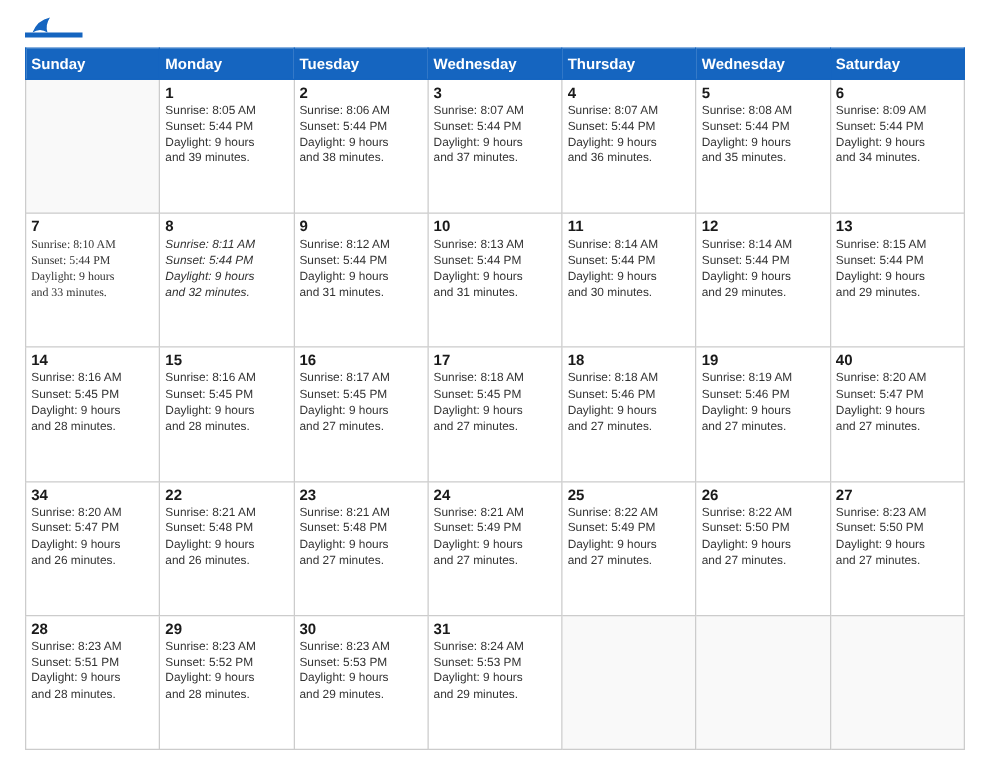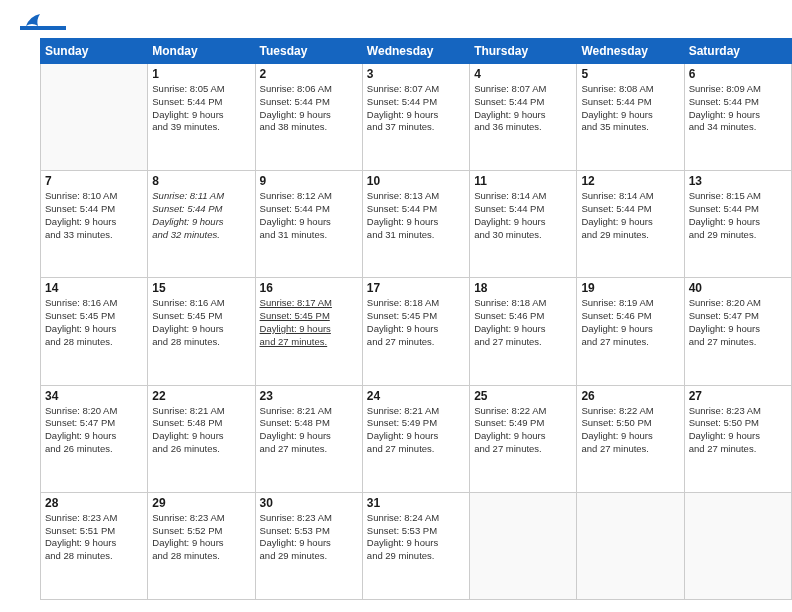--- a/index.html
+++ b/index.html
@@ -50,21 +50,20 @@
     .location {
       font-size: 13px;
       color: #444;
     }
     .calendar {
       flex: 1;
       border: 1px solid #ccc;
       border-collapse: collapse;
       width: 100%;
       table-layout: fixed;
-      margin-left: 20px;
     }
     .calendar th {
       background: #1565c0;
       color: #fff;
       font-size: 12px;
       font-weight: bold;
       padding: 5px 4px;
       text-align: left;
       border: 1px solid #1565c0;
     }
@@ -167,21 +166,21 @@
             <span class="day-num">6</span>
             <div class="day-info" style="white-space: pre-line;">Sunrise: 8:09 AM
 Sunset: 5:44 PM
 Daylight: 9 hours
 and 34 minutes.</div>
           </td>
         </tr>
         <tr>
           <td>
             <span class="day-num">7</span>
-            <div class="day-info" style="white-space: pre-line;">Sunrise: 8:10 AM
+            <div class="day-info" style="white-space: pre-line; font-family: Liberation Serif, serif;">Sunrise: 8:10 AM
 Sunset: 5:44 PM
 Daylight: 9 hours
 and 33 minutes.</div>
           </td>
           <td>
             <span class="day-num">8</span>
             <div class="day-info" style="white-space: pre-line; font-style: italic;">Sunrise: 8:11 AM
 Sunset: 5:44 PM
 Daylight: 9 hours
 and 32 minutes.</div>
@@ -232,21 +231,21 @@
           </td>
           <td>
             <span class="day-num">15</span>
             <div class="day-info" style="white-space: pre-line;">Sunrise: 8:16 AM
 Sunset: 5:45 PM
 Daylight: 9 hours
 and 28 minutes.</div>
           </td>
           <td>
             <span class="day-num">16</span>
-            <div class="day-info" style="white-space: pre-line; text-decoration: underline;">Sunrise: 8:17 AM
+            <div class="day-info" style="white-space: pre-line;">Sunrise: 8:17 AM
 Sunset: 5:45 PM
 Daylight: 9 hours
 and 27 minutes.</div>
           </td>
           <td>
             <span class="day-num">17</span>
             <div class="day-info" style="white-space: pre-line;">Sunrise: 8:18 AM
 Sunset: 5:45 PM
 Daylight: 9 hours
 and 27 minutes.</div>

